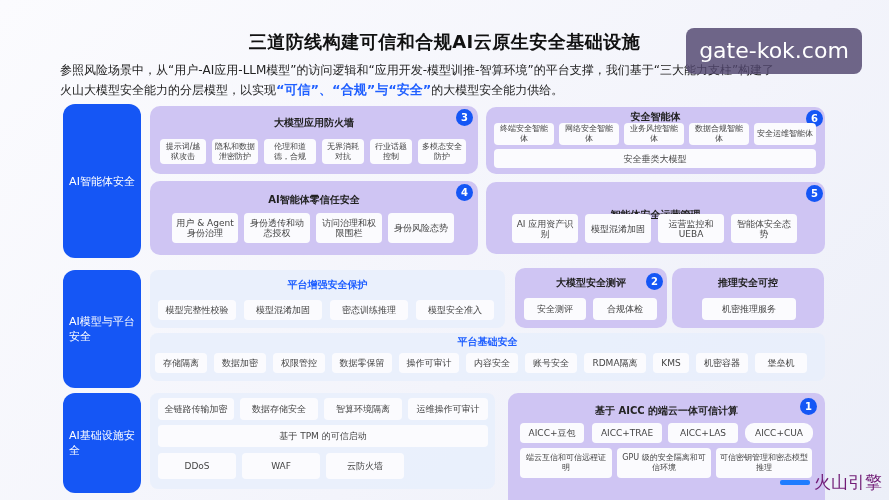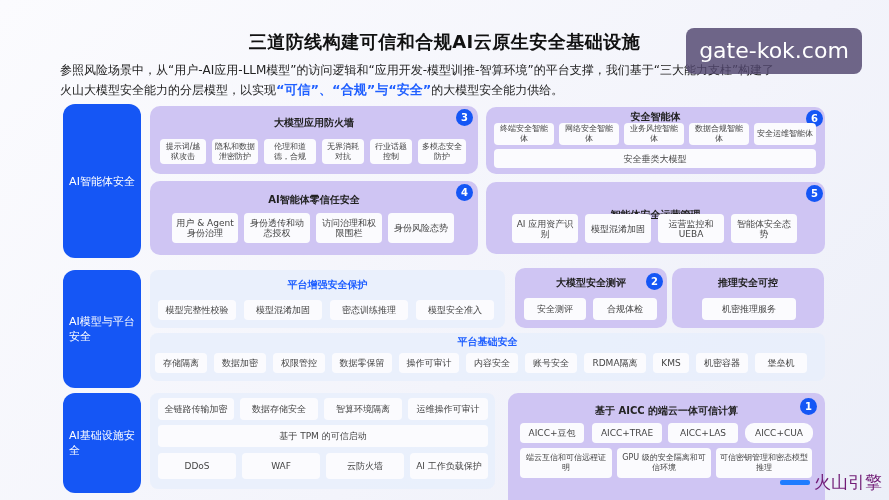--- a/index.html
+++ b/index.html
@@ -155,21 +155,20 @@
 
 <div class="panel-light" style="left:150px;top:393px;width:345px;height:96px;">
   <div class="chip lg" style="left:8px;top:5px;width:76px;height:22px;">全链路传输加密</div>
   <div class="chip lg" style="left:90px;top:5px;width:78px;height:22px;">数据存储安全</div>
   <div class="chip lg" style="left:174px;top:5px;width:78px;height:22px;">智算环境隔离</div>
   <div class="chip lg" style="left:258px;top:5px;width:80px;height:22px;">运维操作可审计</div>
   <div class="chip lg" style="left:8px;top:32px;width:330px;height:22px;">基于 TPM 的可信启动</div>
   <div class="chip lg" style="left:8px;top:60px;width:78px;height:26px;">DDoS</div>
   <div class="chip lg" style="left:92px;top:60px;width:78px;height:26px;">WAF</div>
   <div class="chip lg" style="left:176px;top:60px;width:78px;height:26px;">云防火墙</div>
-  <div class="chip lg" style="left:260px;top:60px;width:78px;height:26px;">AI 工作负载保护</div>
 </div>
 
 <div class="panel" style="left:508px;top:393px;width:317px;height:121px;">
   <div class="ptitle" style="top:11px;">基于 AICC 的端云一体可信计算</div>
   <div class="badge" style="left:292px;top:5px;">1</div>
   <div class="chip lg" style="left:12px;top:30px;width:64px;height:20px;">AICC+豆包</div>
   <div class="chip lg" style="left:84px;top:30px;width:70px;height:20px;">AICC+TRAE</div>
   <div class="chip lg" style="left:160px;top:30px;width:70px;height:20px;">AICC+LAS</div>
   <div class="chip lg" style="left:237px;top:30px;width:68px;height:20px;border-radius:9px;">AICC+CUA</div>
   <div class="chip" style="left:12px;top:55px;width:92px;height:30px;">端云互信和可信远程证明</div>

